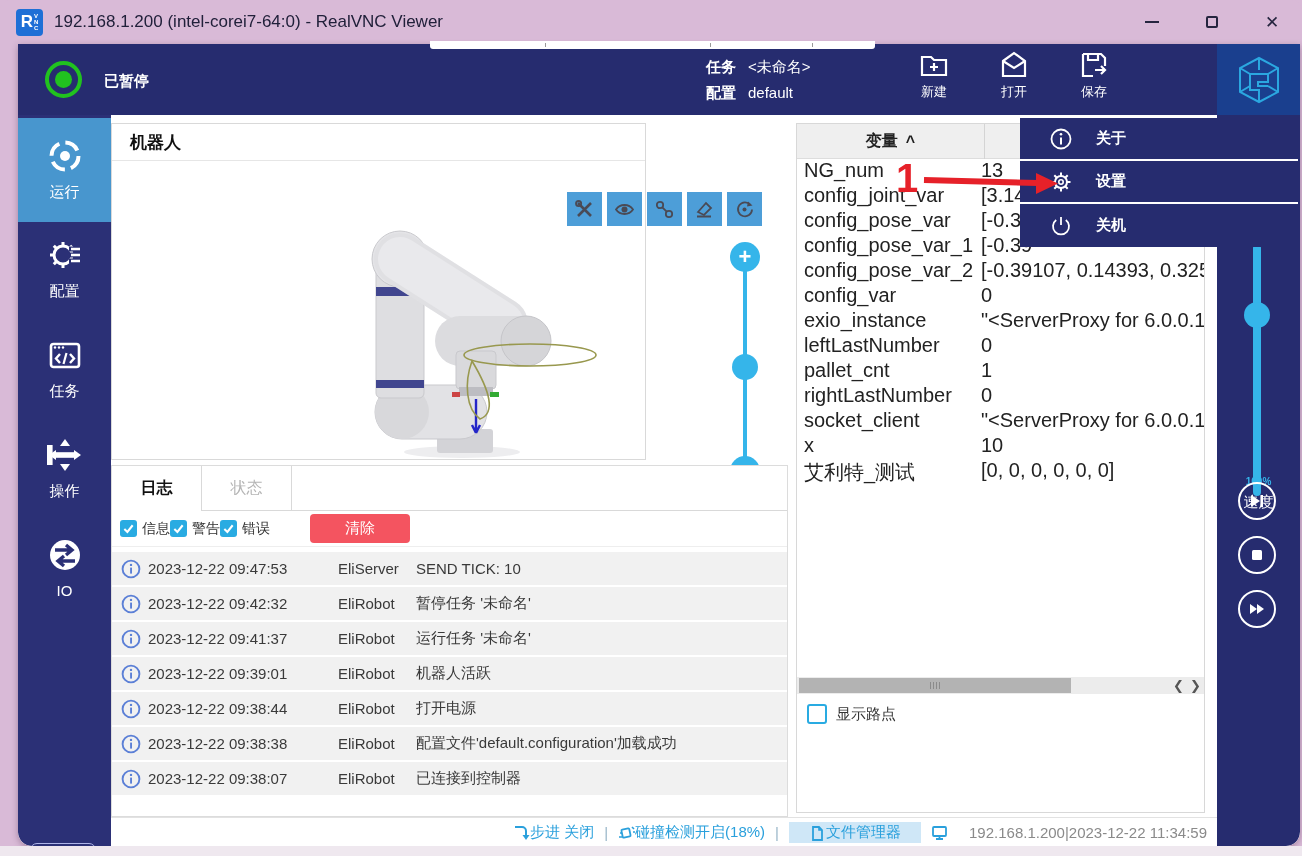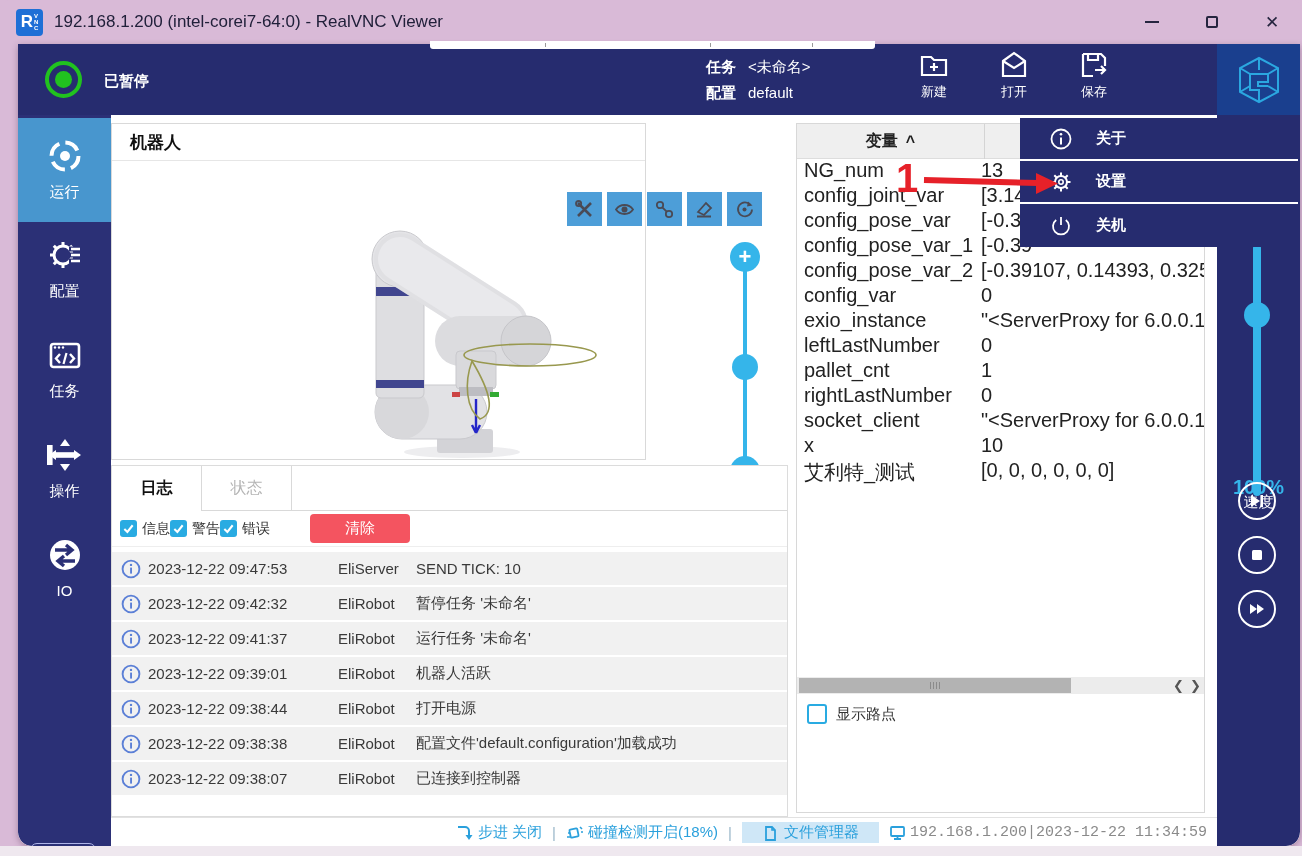--- a/index.html
+++ b/index.html
@@ -102,33 +102,33 @@
   .hthumb{position:absolute;left:2px;top:1px;width:272px;height:15px;background:#b3b3b3;display:flex;align-items:center;justify-content:center;gap:2px;}
   .hthumb i{width:1px;height:7px;background:#8b8b8b;}
   .hchev{position:absolute;top:0;width:17px;height:17px;display:flex;align-items:center;justify-content:center;color:#555;font-size:13px;cursor:default;}
   .waypoint-row{position:absolute;left:10px;top:580px;display:flex;align-items:center;gap:9px;font-size:15px;color:#333;cursor:default;}
   .cb-empty{width:20px;height:20px;border:2px solid #29abe2;border-radius:3px;background:#fff;}
 
   
   .right-strip{position:absolute;left:1199px;top:71px;width:83px;height:731px;background:#262c6f;border-radius:0 0 14px 0;}
   .speed-track{position:absolute;left:36px;top:129px;width:8px;height:252px;background:#35b5ea;border-radius:4px;}
   .speed-thumb{position:absolute;left:27px;top:187px;width:26px;height:26px;border-radius:50%;background:#35b5ea;cursor:default;}
-  .speed-pct{position:absolute;left:0;top:361px;width:83px;text-align:center;color:#35b5ea;font-weight:bold;font-size:20px;}
+  .speed-pct{position:absolute;left:0;top:361px;width:83px;text-align:center;color:#35b5ea;font-weight:bold;font-size:10px;}
   .speed-lbl{position:absolute;left:0;top:378px;width:83px;text-align:center;color:#fff;font-size:15px;}
   .pb-btn{position:absolute;left:21px;width:38px;height:38px;border:2.5px solid #fff;border-radius:50%;
     display:flex;align-items:center;justify-content:center;cursor:default;}
   .pb-btn svg{width:18px;height:18px;}
 
   
   .statusbar{position:absolute;left:93px;top:773px;width:1106px;height:29px;background:#fff;border-top:1px solid #e2e2e2;
     display:flex;align-items:center;justify-content:flex-end;gap:10px;padding-right:10px;font-size:15px;}
-  .sb-blue{color:#2aa0dc;display:flex;align-items:center;gap:5px;}
+  .sb-blue{color:#2aa0dc;display:flex;align-items:center;}
   .sb-sep{color:#9ab7c9;}
   .sb-file{background:#cfe7f7;padding:1px 20px;align-items:flex-end;}
-  .sb-gray{color:#8a8a8a;display:flex;align-items:center;gap:4px;font-family:Liberation Mono, monospace;}
+  .sb-gray{color:#8a8a8a;display:flex;align-items:center;gap:21px;}
   .sb-icon{width:17px;height:17px;}
 
   
   .menu{position:absolute;left:1002px;top:74px;width:278px;height:129px;background:#262c6f;z-index:40;}
   .menu-item{height:43px;display:flex;align-items:center;color:#fff;font-size:15px;font-weight:600;cursor:default;}
   .menu-item:nth-child(-n+2){border-bottom:2px solid #fff;}
   .menu-item svg{width:22px;height:22px;margin-left:30px;}
   .menu-item .mlabel{margin-left:24px;}
 
   .annotation{position:absolute;left:860px;top:100px;width:195px;height:70px;z-index:50;pointer-events:none;}

